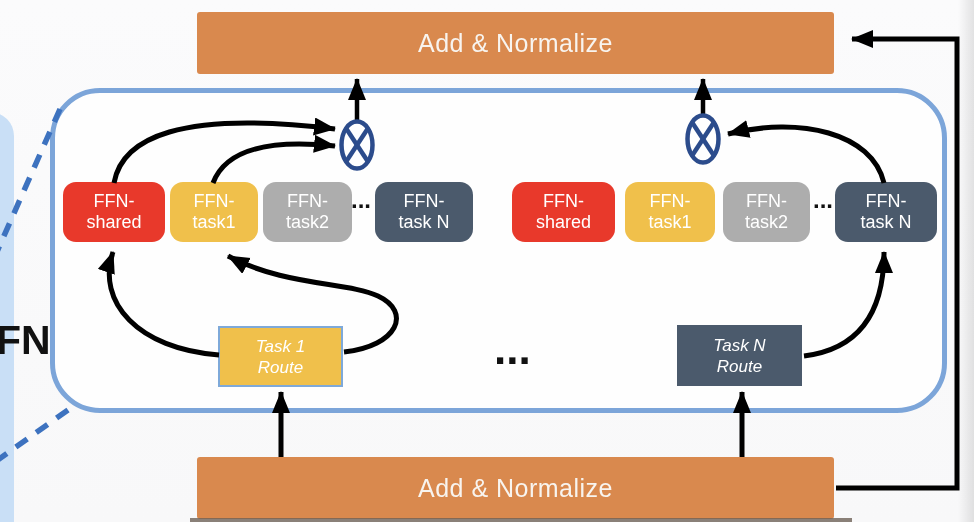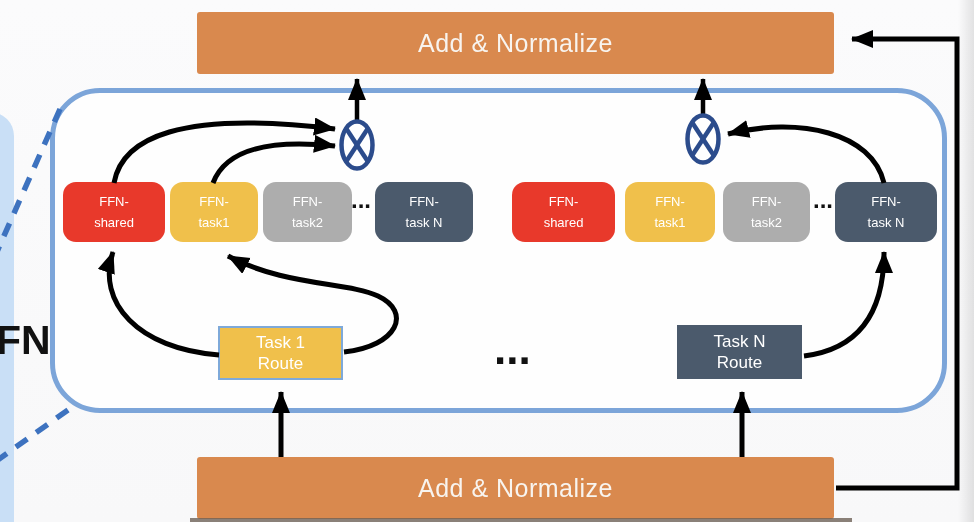--- a/index.html
+++ b/index.html
@@ -13,25 +13,25 @@
   .frame{position:absolute;left:50px;top:88px;width:897px;height:325px;
          border:5px solid #7ca5d9;border-radius:50px;box-sizing:border-box;background:#fefefe;}
   .addnorm{position:absolute;left:197px;width:637px;height:62px;background:#d9894e;
            border-radius:3px;color:#f8f4ef;font-size:25px;display:flex;
            align-items:center;justify-content:center;letter-spacing:.5px;}
   .addnorm.top{top:12px;}
   .addnorm.bottom{top:457px;}
   .bottom-cut{position:absolute;left:190px;top:518px;width:662px;height:4px;
               background:#6e6157;opacity:.8;}
   .expert{position:absolute;top:182px;height:60px;border-radius:13px;color:#fff;
-          font-size:13px;line-height:21px;display:flex;flex-direction:column;
+          font-size:18px;line-height:21px;display:flex;flex-direction:column;
           align-items:center;justify-content:center;text-align:center;}
-  .route{position:absolute;width:125px;height:54px;color:#fff;font-size:17px;
+  .route{position:absolute;width:125px;height:61px;color:#fff;font-size:17px;
          line-height:21px;display:flex;flex-direction:column;align-items:center;
-         justify-content:center;text-align:center;box-sizing:border-box;}
+         justify-content:center;text-align:center;box-sizing:border-box;font-style:italic;}
   .dots-sm{position:absolute;top:186px;font-size:24px;font-weight:bold;color:#111;}
   .dots-lg{position:absolute;left:494px;top:324px;font-size:44px;font-weight:bold;color:#111;}
   .side-label{position:absolute;left:-4px;top:317px;font-size:41px;font-weight:bold;color:#111;}
   .watermark{position:absolute;left:747px;top:491px;font-size:19px;color:#9b9b9b;
              text-shadow:-1px -1px 0 #fff,1px -1px 0 #fff,-1px 1px 0 #fff,1px 1px 0 #fff;
              white-space:nowrap;}
   svg.overlay{position:absolute;left:0;top:0;pointer-events:none;}
   .c-shared{background:#e8392b;}
   .c-task1{background:#f0c04b;}
   .c-task2{background:#adadad;}

